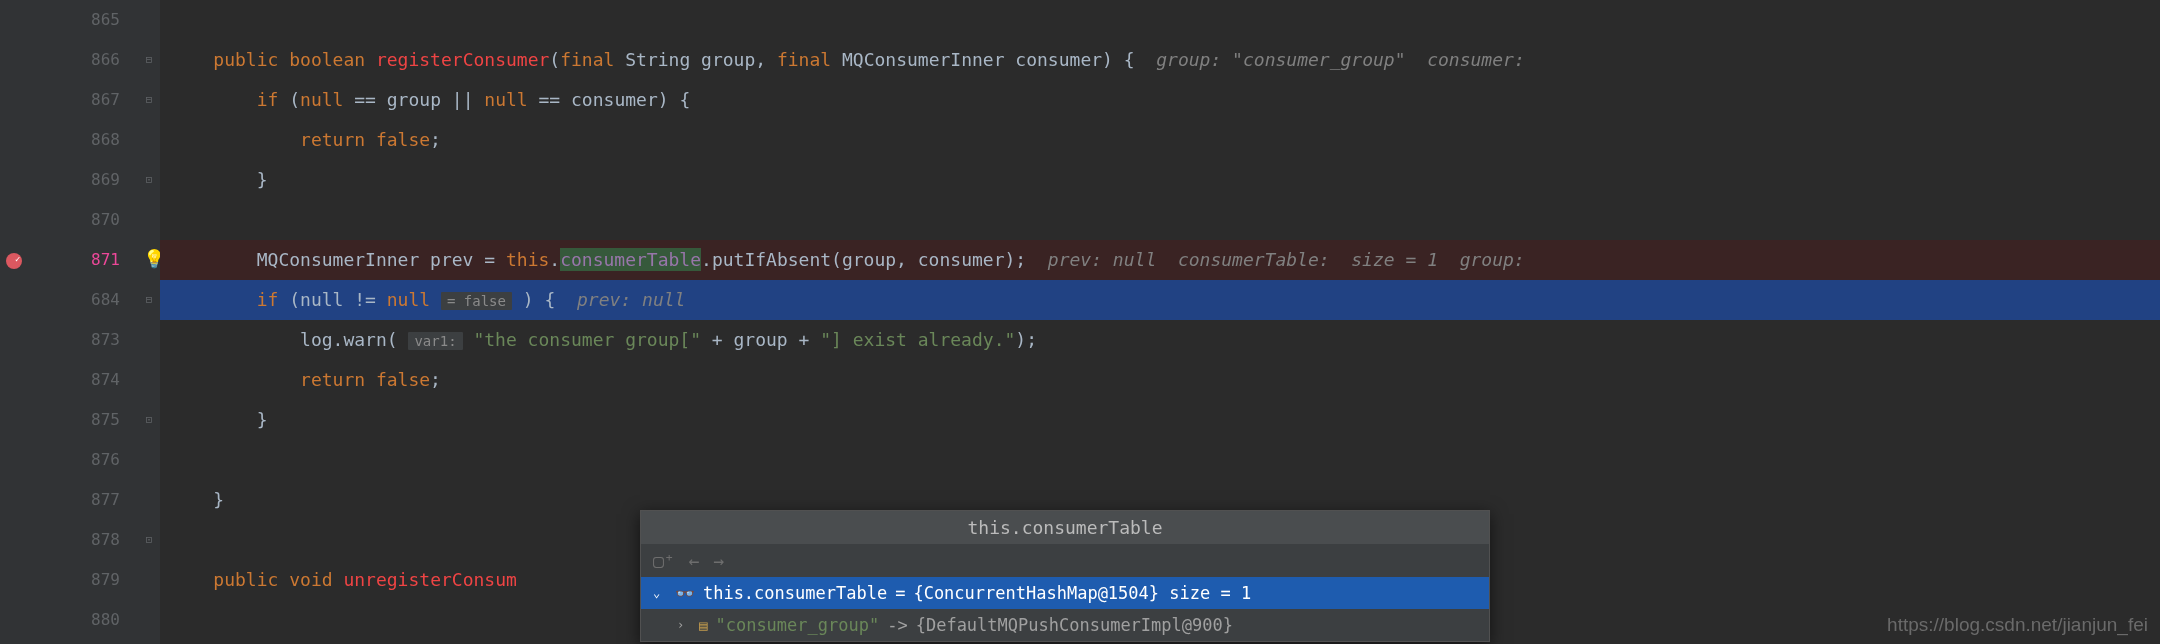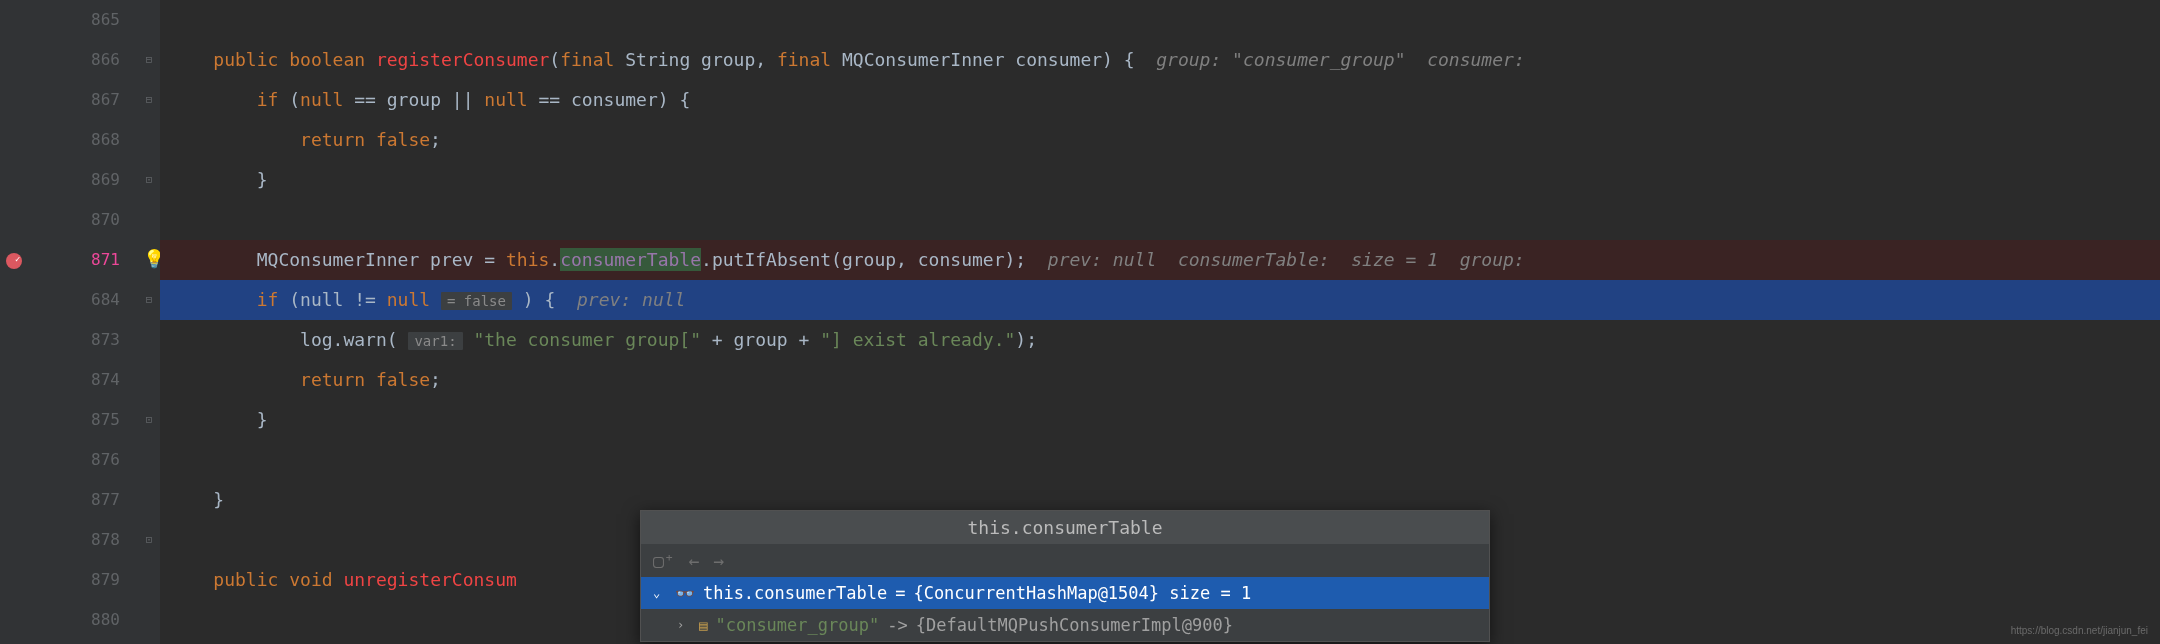--- a/index.html
+++ b/index.html
@@ -161,21 +161,21 @@
   color: #c19a4e;
   font-size: 14px;
 }
 .popup-key { color: #6a8759; }
 .popup-val { }
 .watermark {
   position: absolute;
   bottom: 8px;
   right: 12px;
   color: #6a6a6a;
-  font-size: 10px;
+  font-size: 19px;
   font-family: sans-serif;
 }
 </style>
 </head>
 <body>
 
 <div class="editor">
 
   <div class="bp-col">
     <div class="breakpoint" style="top: 253px;">

